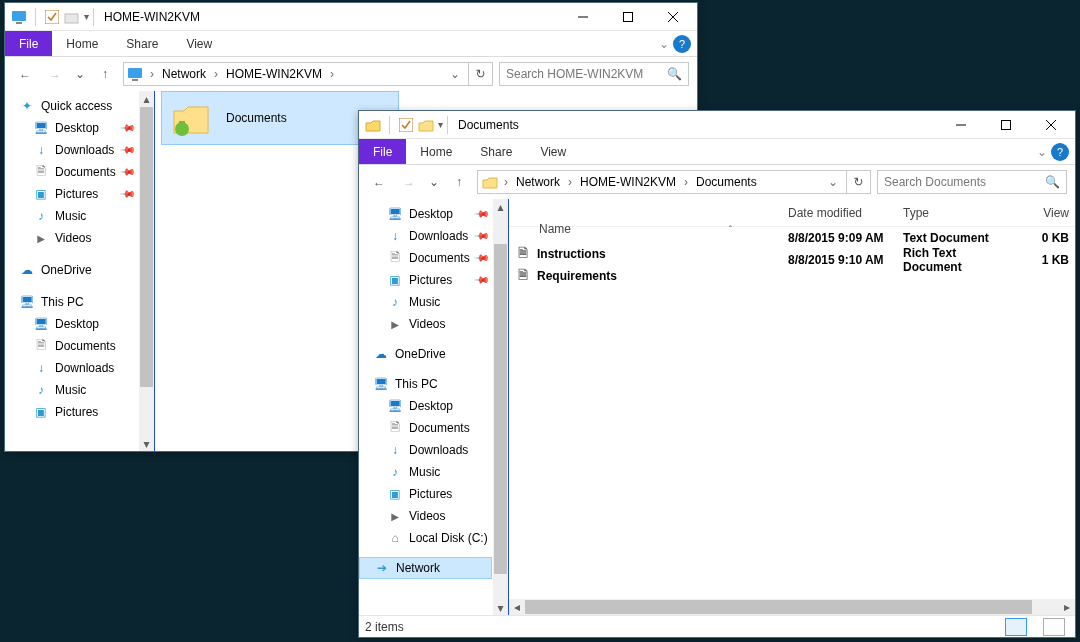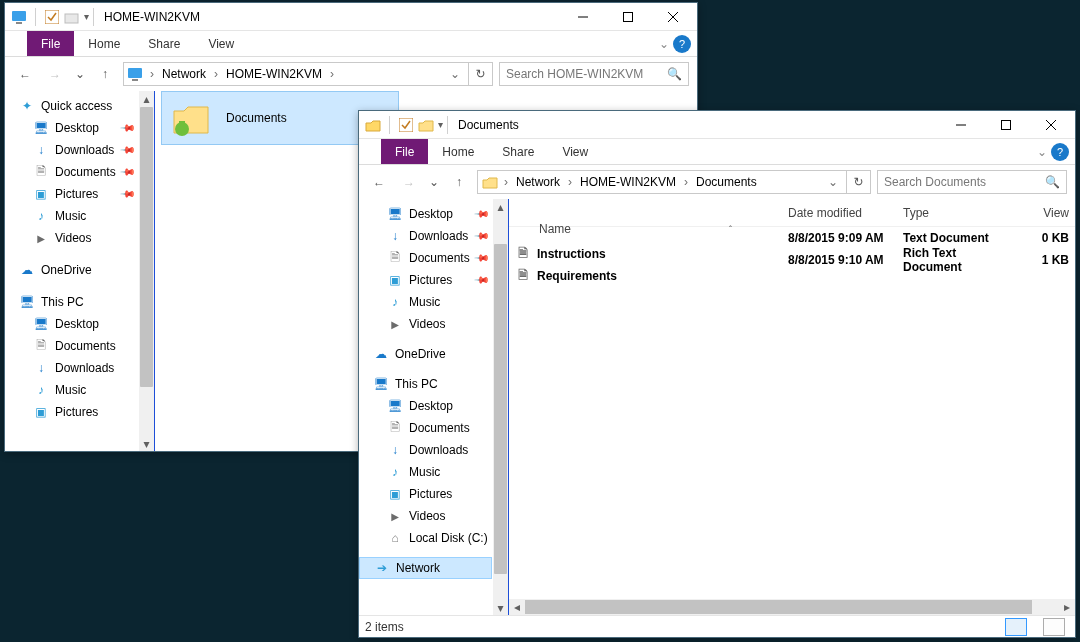--- a/index.html
+++ b/index.html
@@ -6,21 +6,21 @@
   body { width: 1080px; height: 642px; background: #0b2530; position: relative; overflow: hidden; }
   .window { position: absolute; background: #fff; border: 1px solid #4a6a7c; display: flex; flex-direction: column; box-shadow: 0 2px 8px rgba(0,0,0,.3); }
   .titlebar { height: 28px; display: flex; align-items: center; padding: 0 2px 0 6px; background: #fff; border-bottom: 1px solid #e5e5e5; }
   .titlebar .qat { display: flex; align-items: center; gap: 4px; }
   .qat-sep { width: 1px; height: 18px; background: #d0d0d0; margin: 0 4px; }
   .titlebar .title { margin-left: 6px; color: #000; }
   .titlebar .spacer { flex: 1; }
   .sysbtn { width: 45px; height: 28px; display: flex; align-items: center; justify-content: center; color: #000; }
   .ribbon { height: 26px; display: flex; align-items: stretch; border-bottom: 1px solid #dcdcdc; padding-right: 6px; }
   .ribbon .tab { padding: 0 14px; display: flex; align-items: center; color: #333; cursor: default; }
-  .ribbon .tab.file { background: #701a75; color: #fff; margin-left: 22px; }
+  .ribbon .tab.file { background: #6d28d9; color: #fff; }
   .ribbon .rspacer { flex: 1; }
   .ribbon .chev { width: 18px; display: flex; align-items: center; justify-content: center; color: #8a8a8a; }
   .ribbon .help { width: 18px; height: 18px; border-radius: 50%; background: #1979ca; color: #fff; display:flex;align-items:center;justify-content:center; font-size:11px; align-self:center; }
   .addrrow { height: 34px; display: flex; align-items: center; gap: 6px; padding: 0 8px; }
   .navbtn { width: 24px; height: 24px; display:flex; align-items:center; justify-content:center; color:#555; border-radius:2px; }
   .navbtn.disabled { color: #c0c0c0; }
   .addrbox { flex: 1; height: 24px; border:1px solid #c9c9c9; display:flex; align-items:center; padding:0 4px; gap:4px; }
   .addrbox .crumb { padding: 0 2px; color:#000; white-space:nowrap; }
   .addrbox .bsep { color:#707070; padding: 0 2px; }
   .addrbox .dd { color:#707070; margin-left:auto; padding:0 4px; }

